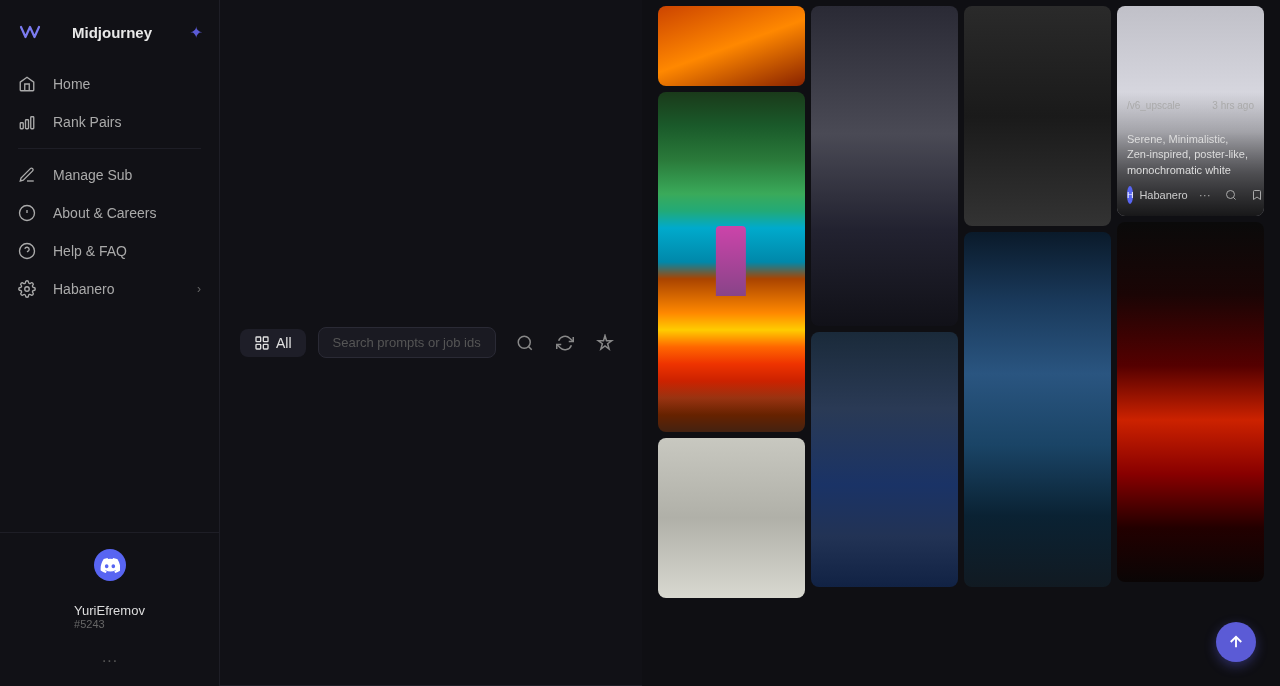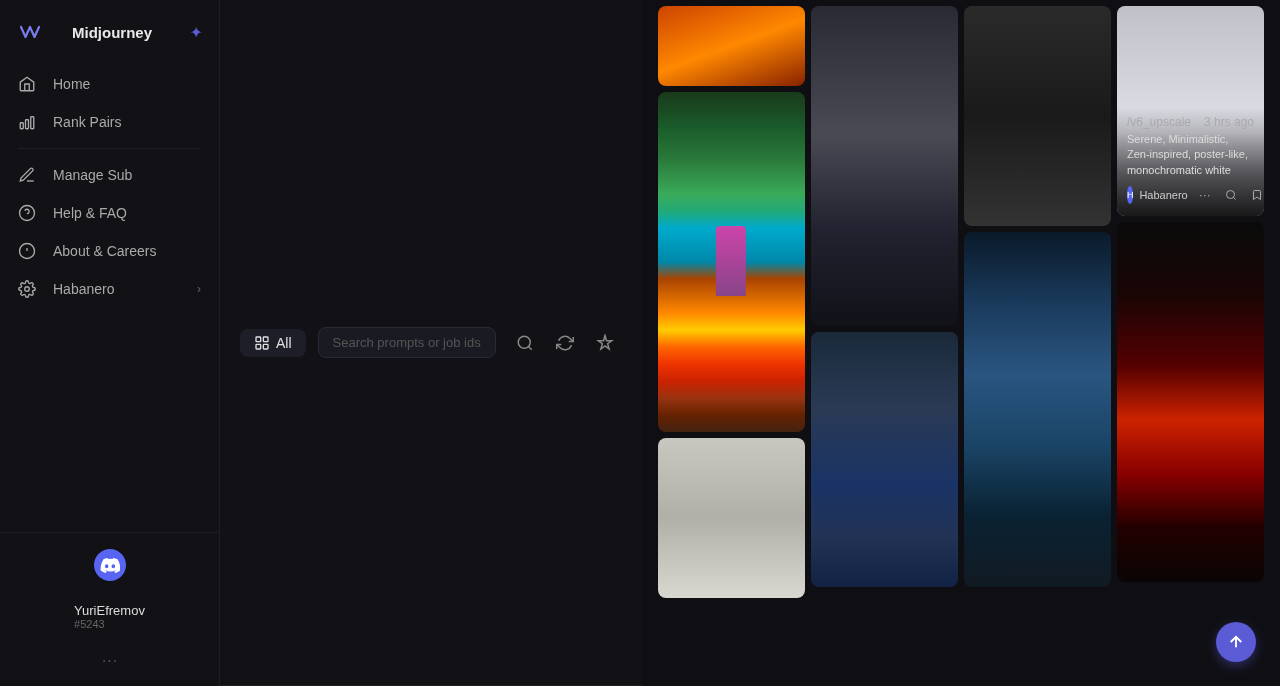--- a/index.html
+++ b/index.html
@@ -212,23 +212,23 @@
       position: absolute;
       bottom: 0;
       left: 0;
       right: 0;
       background: linear-gradient(transparent, rgba(0,0,0,0.85));
       padding: 8px 10px 10px;
       opacity: 0;
       transition: opacity 0.2s;
     }
     .overlay-tag {
-      font-size: 12px;
+      font-size: 10px;
       color: #aaa;
-      margin-bottom: 3px;
+      margin-bottom: 21px;
     }
     .overlay-prompt {
       font-size: 11px;
       color: #ddd;
       margin-bottom: 6px;
       line-height: 1.4;
     }
     .overlay-footer {
       display: flex;
       align-items: center;
@@ -327,32 +327,32 @@
     <div class="nav-item">
       <svg viewBox="0 0 24 24" fill="none" stroke="currentColor" stroke-width="1.8">
           <path d="M12 20h9"></path>
           <path d="M16.5 3.5a2.121 2.121 0 013 3L7 19l-4 1 1-4L16.5 3.5z"></path>
         </svg>
       <span>Manage Sub</span>
     </div>
     <div class="nav-item">
       <svg viewBox="0 0 24 24" fill="none" stroke="currentColor" stroke-width="1.8">
           <circle cx="12" cy="12" r="10"></circle>
+          <line x1="12" y1="8" x2="12" y2="12"></line>
+          <line x1="12" y1="16" x2="12.01" y2="16"></line>
+        </svg>
+      <span>About &amp; Careers</span>
+    </div>
+    <div class="nav-item">
+      <svg viewBox="0 0 24 24" fill="none" stroke="currentColor" stroke-width="1.8">
+          <circle cx="12" cy="12" r="10"></circle>
           <path d="M9.09 9a3 3 0 015.83 1c0 2-3 3-3 3"></path>
           <line x1="12" y1="17" x2="12.01" y2="17"></line>
         </svg>
       <span>Help &amp; FAQ</span>
-    </div>
-    <div class="nav-item">
-      <svg viewBox="0 0 24 24" fill="none" stroke="currentColor" stroke-width="1.8">
-          <circle cx="12" cy="12" r="10"></circle>
-          <line x1="12" y1="8" x2="12" y2="12"></line>
-          <line x1="12" y1="16" x2="12.01" y2="16"></line>
-        </svg>
-      <span>About &amp; Careers</span>
     </div>
     <div class="nav-item">
       <svg viewBox="0 0 24 24" fill="none" stroke="currentColor" stroke-width="1.8">
           <circle cx="12" cy="12" r="3"></circle>
           <path d="M19.4 15a1.65 1.65 0 00.33 1.82l.06.06a2 2 0 010 2.83 2 2 0 01-2.83 0l-.06-.06a1.65 1.65 0 00-1.82-.33 1.65 1.65 0 00-1 1.51V21a2 2 0 01-4 0v-.09A1.65 1.65 0 009 19.4a1.65 1.65 0 00-1.82.33l-.06.06a2 2 0 01-2.83-2.83l.06-.06A1.65 1.65 0 004.68 15a1.65 1.65 0 00-1.51-1H3a2 2 0 010-4h.09A1.65 1.65 0 004.6 9a1.65 1.65 0 00-.33-1.82l-.06-.06a2 2 0 012.83-2.83l.06.06A1.65 1.65 0 009 4.68a1.65 1.65 0 001-1.51V3a2 2 0 014 0v.09a1.65 1.65 0 001 1.51 1.65 1.65 0 001.82-.33l.06-.06a2 2 0 012.83 2.83l-.06.06A1.65 1.65 0 0019.4 9a1.65 1.65 0 001.51 1H21a2 2 0 010 4h-.09a1.65 1.65 0 00-1.51 1z"></path>
         </svg>
       <span>Habanero</span>
       <span class="nav-item-right">›</span>
     </div>
   </div>

